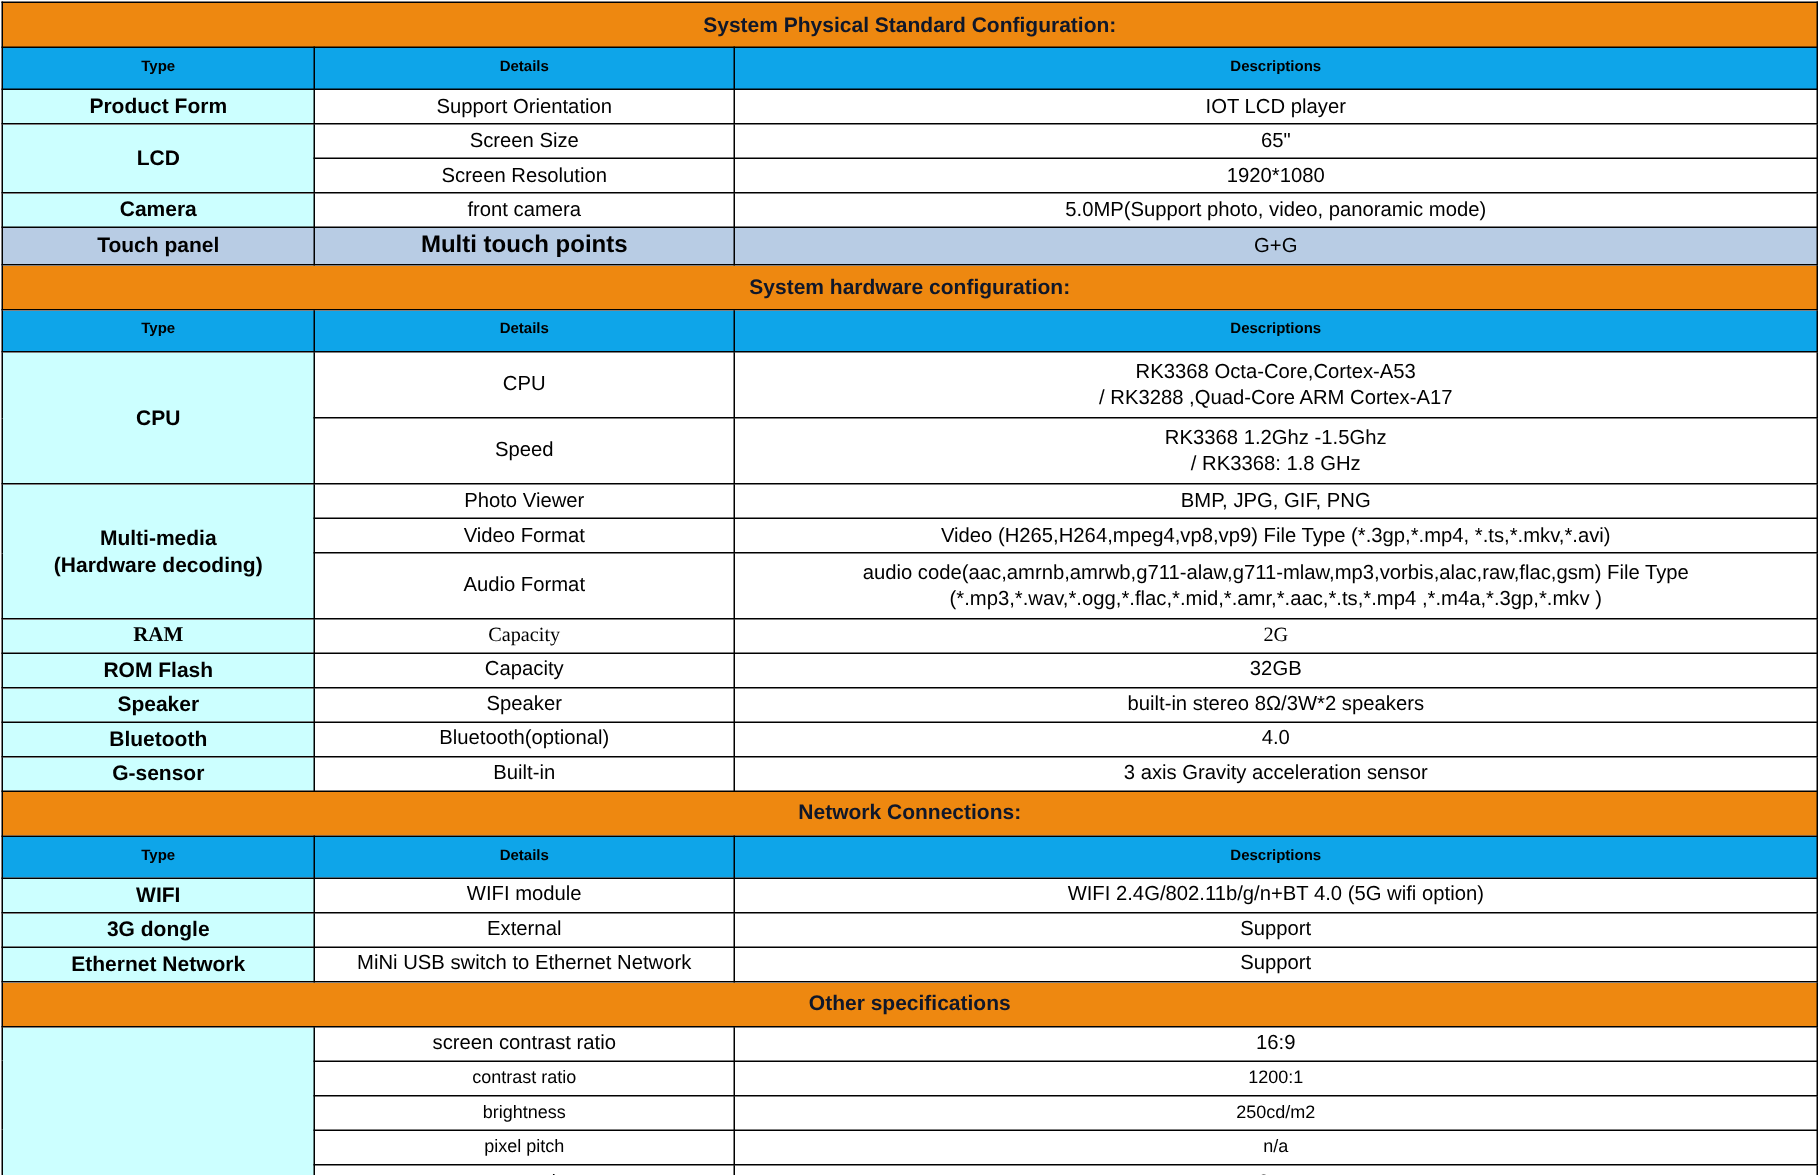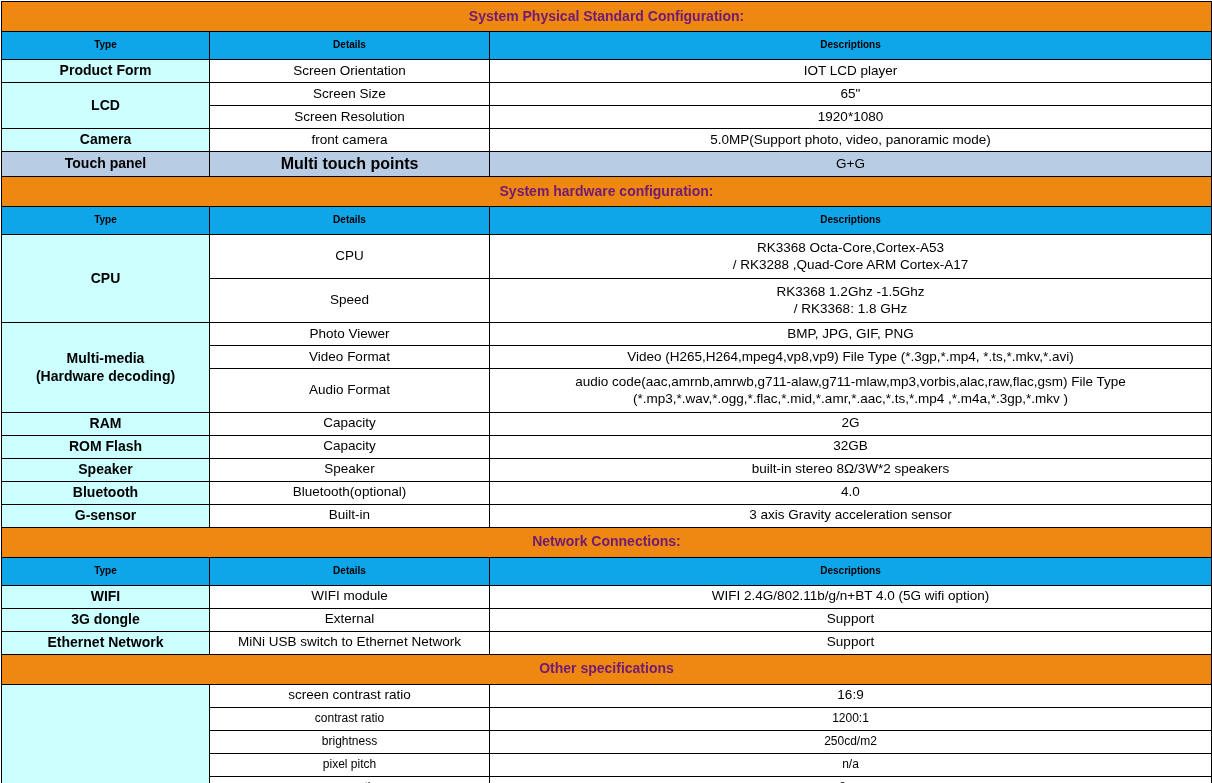--- a/index.html
+++ b/index.html
@@ -32,21 +32,21 @@
   }
   col.c-type { width: 208px; }
   col.c-det  { width: 280px; }
   col.c-desc { width: 722px; }
 
   
   td.banner {
     background: #ee8810;
     font-weight: bold;
     font-size: 14px;
-    color: #701a75;
+    color: #0f172a;
     height: 25px;
   }
   
   td.colhdr {
     background: #0ea5e9;
     font-weight: bold;
     font-size: 10px;
     height: 23px;
   }
   
@@ -95,21 +95,21 @@
         <tr>
           <td class="banner" colspan="3">System Physical Standard Configuration:</td>
         </tr>
         <tr>
           <td class="colhdr">Type</td>
           <td class="colhdr">Details</td>
           <td class="colhdr">Descriptions</td>
         </tr>
         <tr style="height: 23px;">
           <td class="type two-line">Product Form</td>
-          <td class="det">Screen Orientation</td>
+          <td class="det">Support Orientation</td>
           <td class="desc two-line">IOT   LCD player</td>
         </tr>
         <tr style="height: 23px;">
           <td class="type two-line" rowspan="2">LCD</td>
           <td class="det">Screen Size</td>
           <td class="desc two-line">65"</td>
         </tr>
         <tr style="height: 23px;">
           <td class="det">Screen Resolution</td>
           <td class="desc two-line">1920*1080</td>
@@ -151,21 +151,21 @@
         </tr>
         <tr style="height: 23px;">
           <td class="det">Video Format</td>
           <td class="desc two-line">Video (H265,H264,mpeg4,vp8,vp9)  File Type (*.3gp,*.mp4, *.ts,*.mkv,*.avi)</td>
         </tr>
         <tr style="height: 44px;">
           <td class="det">Audio Format</td>
           <td class="desc two-line">audio code(aac,amrnb,amrwb,g711-alaw,g711-mlaw,mp3,vorbis,alac,raw,flac,gsm) File Type
 (*.mp3,*.wav,*.ogg,*.flac,*.mid,*.amr,*.aac,*.ts,*.mp4 ,*.m4a,*.3gp,*.mkv )</td>
         </tr>
-        <tr style="height: 21px;">
+        <tr style="height: 21px; font-family: Liberation Serif, serif;">
           <td class="type two-line">RAM</td>
           <td class="det">Capacity</td>
           <td class="desc two-line">2G</td>
         </tr>
         <tr style="height: 23px;">
           <td class="type two-line">ROM  Flash</td>
           <td class="det">Capacity</td>
           <td class="desc two-line">32GB</td>
         </tr>
         <tr style="height: 23px;">

